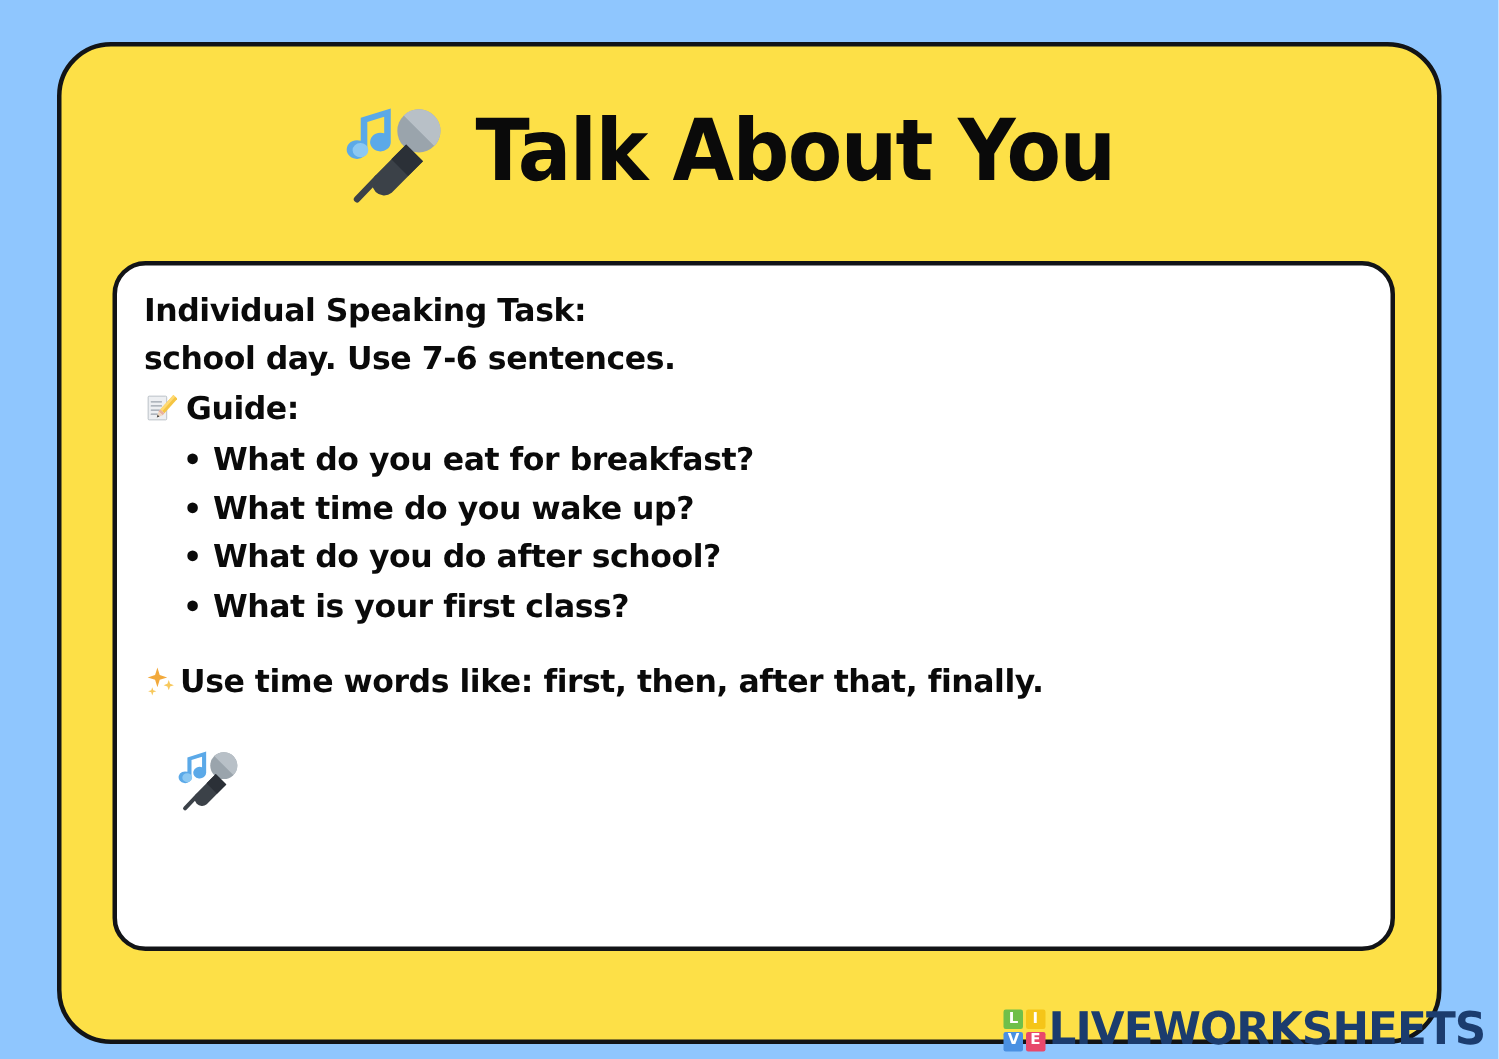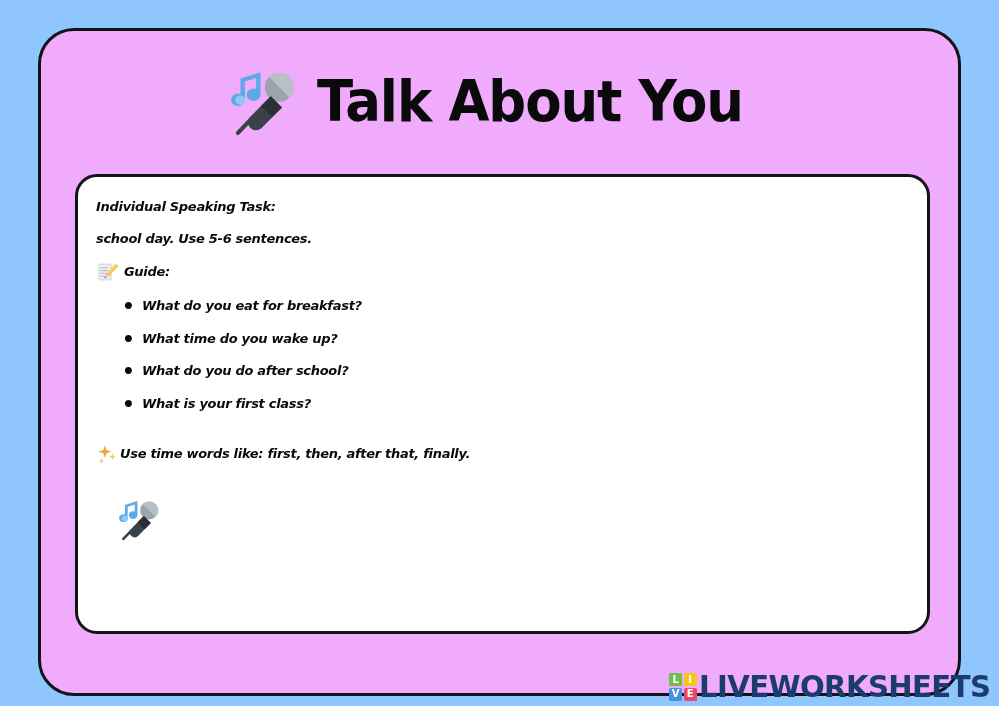--- a/index.html
+++ b/index.html
@@ -15,21 +15,21 @@
     position: relative;
   }
 
   
   .worksheet-card {
     position: absolute;
     left: 38px;
     top: 28px;
     width: 923px;
     height: 668px;
-    background: #f0abfc;
+    background: #fde047;
     border: 3px solid #121417;
     border-radius: 36px;
     box-sizing: border-box;
   }
 
   
   .title-row {
     position: absolute;
     left: 0;
     top: 30px;
@@ -67,25 +67,24 @@
     border: 3px solid #121417;
     border-radius: 22px;
     box-sizing: border-box;
     background: #FFFFFF;
     padding: 14px 18px 10px 18px;
   }
 
   .body-text {
     font-family: "DejaVu Sans", sans-serif;
     font-weight: bold;
-    font-size: 13px;
+    font-size: 21px;
     line-height: 32px;
     color: #0A0A0A;
     letter-spacing: -0.3px;
-    font-style: italic;
   }
   .body-text p {
     margin: 0;
   }
   .lead-line {
     text-indent: 4px;
   }
 
   .guide-line {
     display: flex;
@@ -202,21 +201,21 @@
 
       <path d="M22.5 46.5 L12 57.5" stroke="#3B4148" stroke-width="3.4" stroke-linecap="round" fill="none"></path>
     </svg>
     <div class="page-title">Talk About You</div>
   </div>
 
   <div class="content-box">
     <div class="body-text">
 
       <p>Individual Speaking Task:</p>
-      <p>school day. Use 5-6 sentences.</p>
+      <p>school day. Use 7-6 sentences.</p>
 
       <div class="guide-line">
         <svg class="emoji-inline" viewBox="0 0 64 64">
           <rect x="8" y="9" width="36" height="46" rx="2" fill="#EDEFF2" stroke="#AFB6BD" stroke-width="1.6"></rect>
           <g stroke="#9AA3AC" stroke-width="2.2" stroke-linecap="round">
             <path d="M14 20 H34"></path>
               <path d="M14 28 H34"></path>
               <path d="M14 36 H30"></path>
               <path d="M14 44 H26"></path>
           </g>

